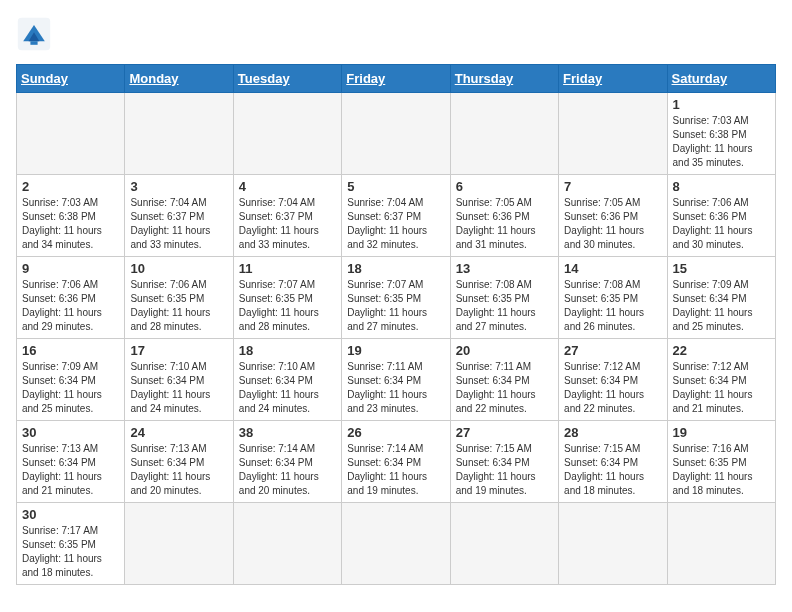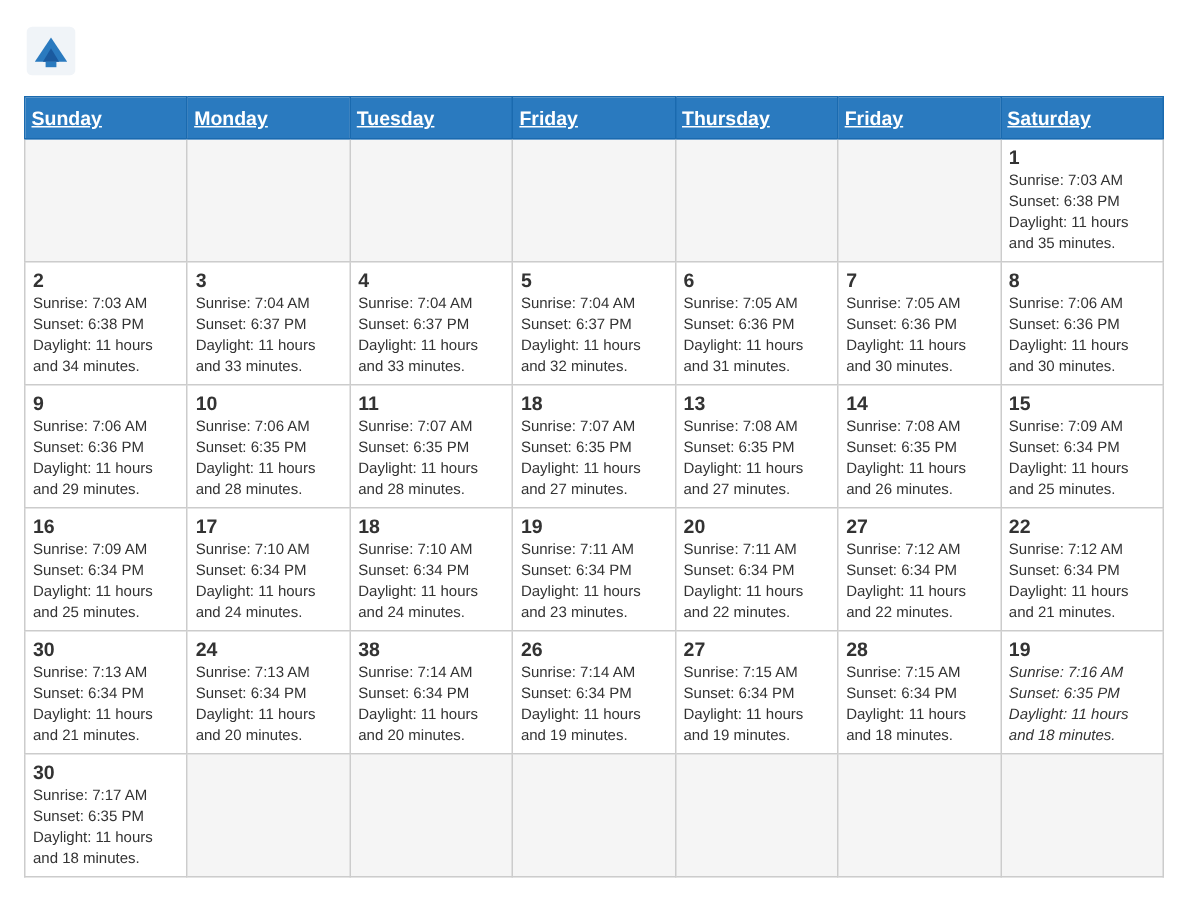--- a/index.html
+++ b/index.html
@@ -334,21 +334,21 @@
         </td>
         <td>
           <span class="day-number">28</span>
           <div class="cell-info" style="white-space: pre-line;">Sunrise: 7:15 AM
 Sunset: 6:34 PM
 Daylight: 11 hours
 and 18 minutes.</div>
         </td>
         <td>
           <span class="day-number">19</span>
-          <div class="cell-info" style="white-space: pre-line; font-style: italic;">Sunrise: 7:16 AM
+          <div class="cell-info" style="white-space: pre-line;">Sunrise: 7:16 AM
 Sunset: 6:35 PM
 Daylight: 11 hours
 and 18 minutes.</div>
         </td>
       </tr>
       <tr class="week-row last-week-row">
         <td>
           <span class="day-number">30</span>
           <div class="cell-info" style="white-space: pre-line;">Sunrise: 7:17 AM
 Sunset: 6:35 PM

